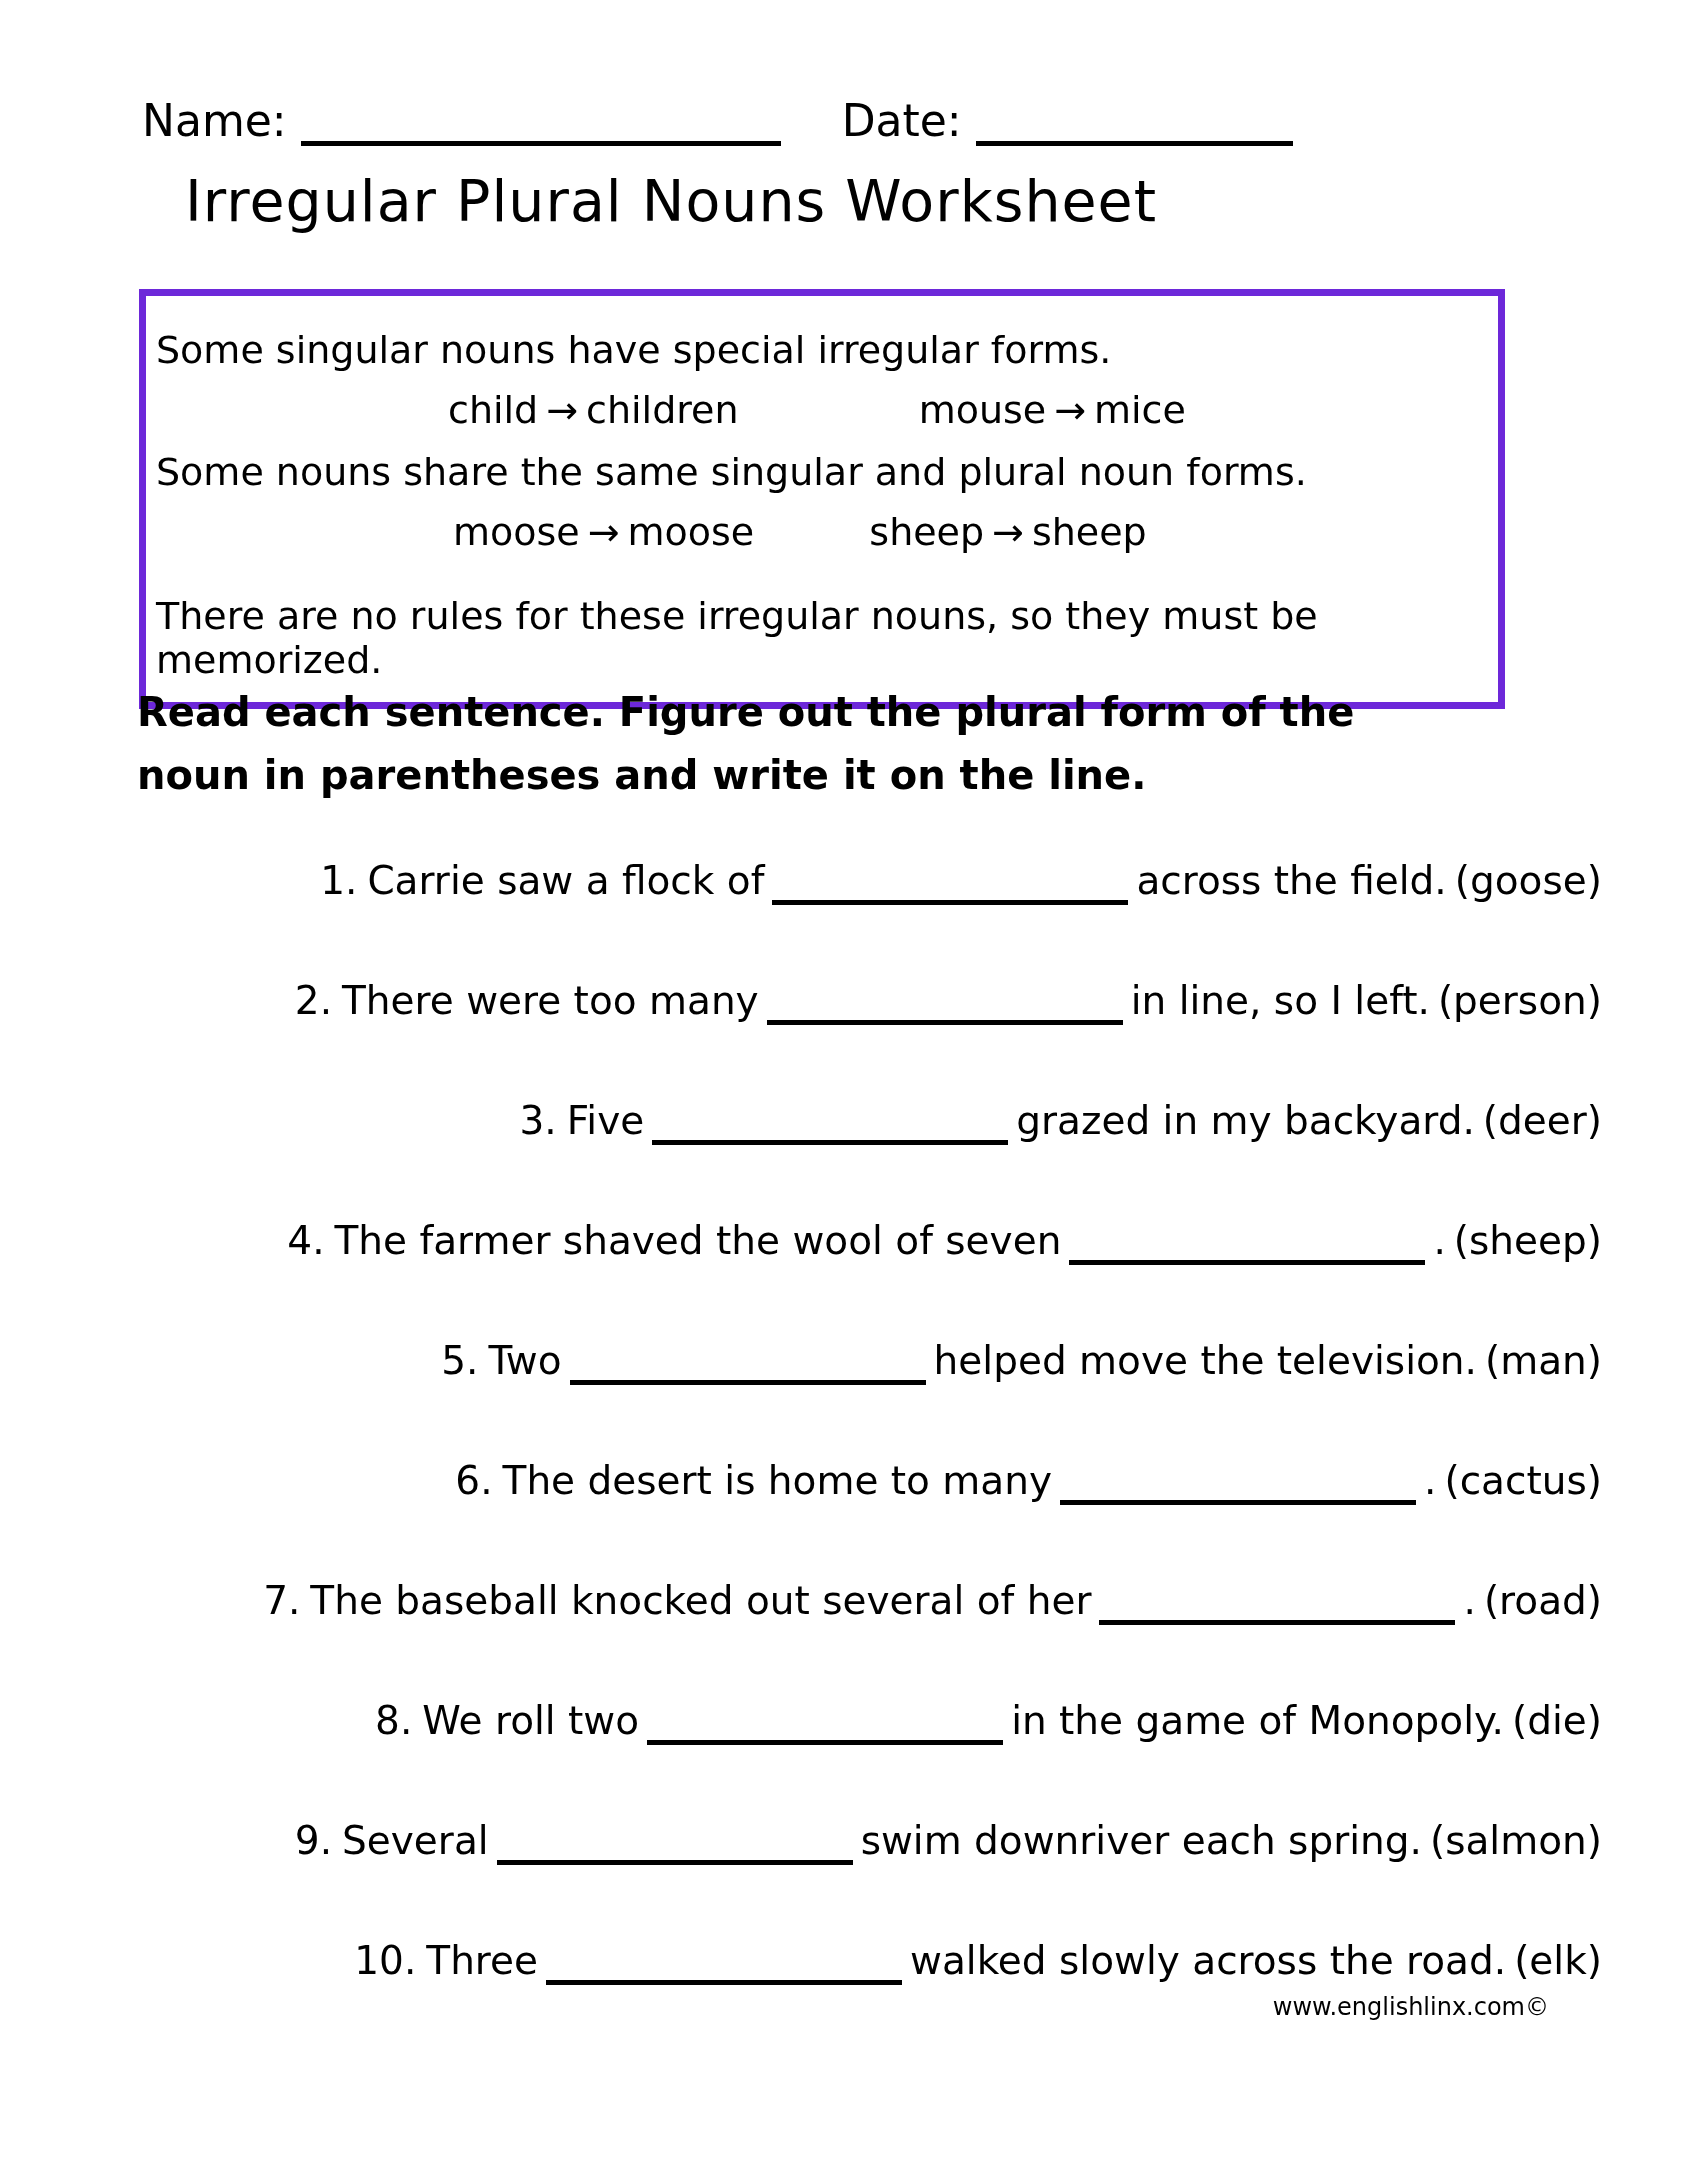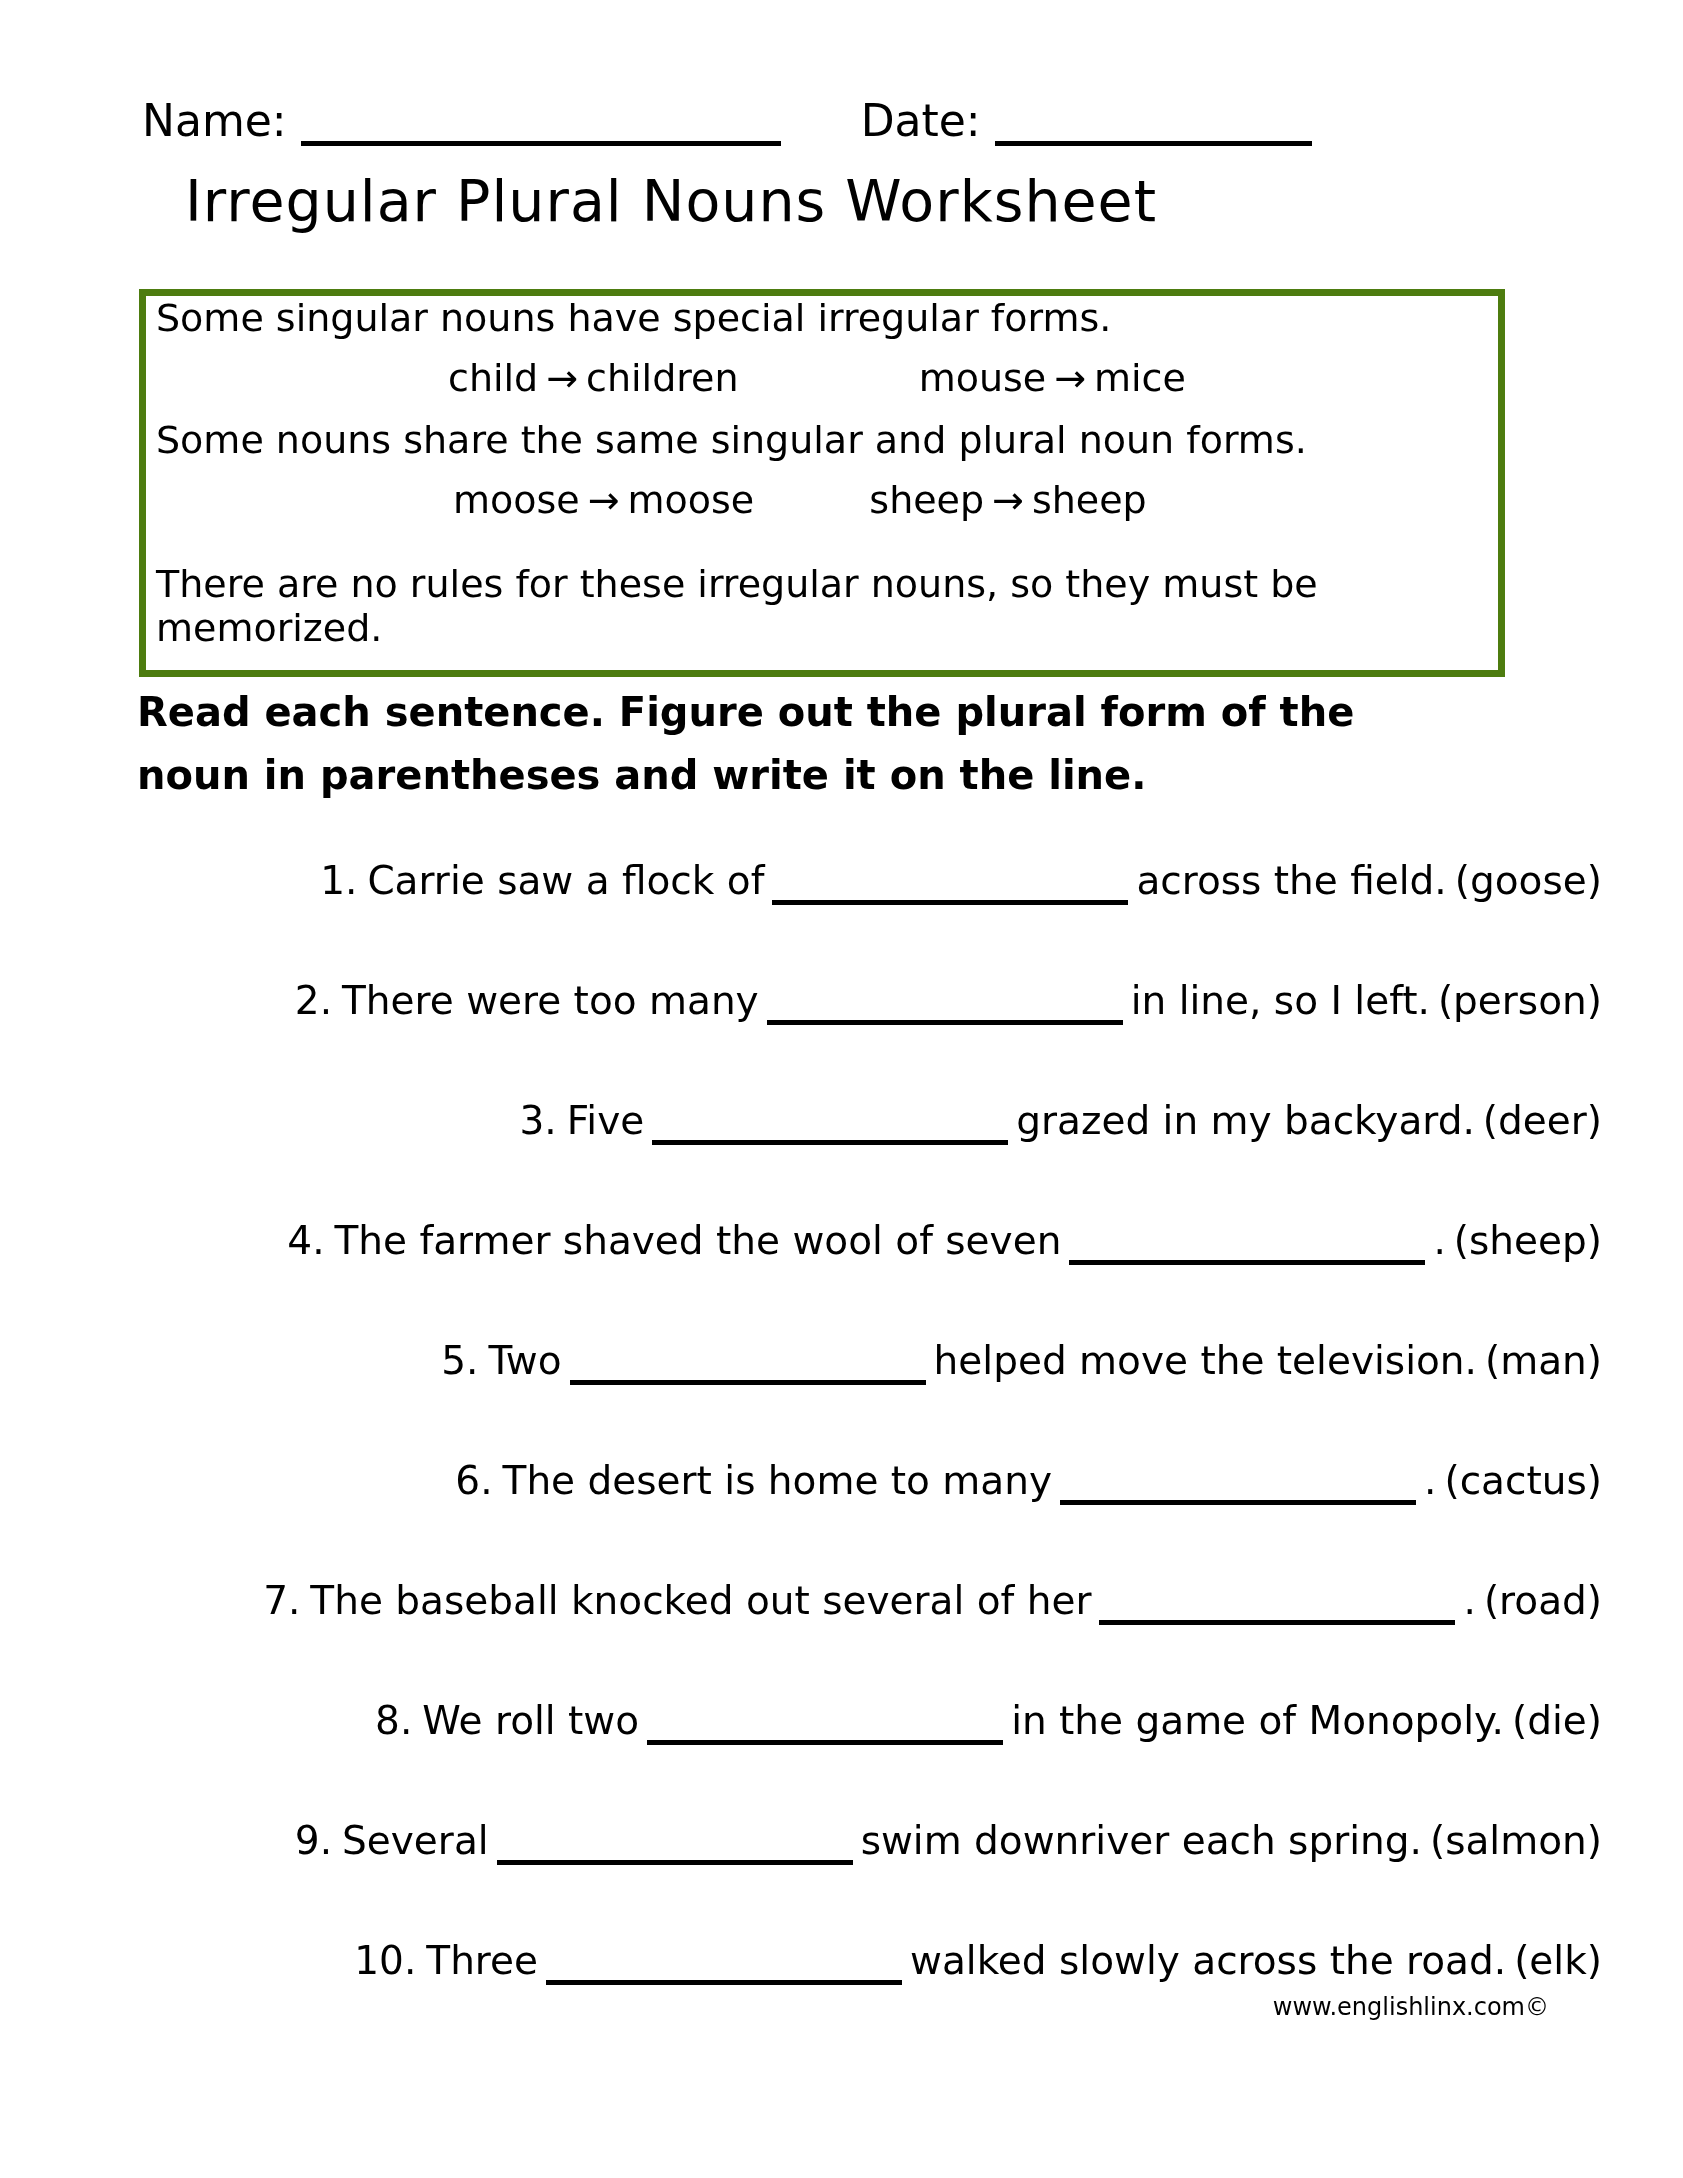--- a/index.html
+++ b/index.html
@@ -21,42 +21,42 @@
     font-size: 44px;
     white-space: nowrap;
   }
   .write-line {
     display: inline-block;
     border-bottom: 5px solid #000;
     height: 30px;
     vertical-align: -10px;
   }
   .name-line { width: 480px; margin-left: 14px; }
-  .date-label { margin-left: 80px; }
+  .date-label { margin-left: 61px; }
   .date-line { width: 317px; margin-left: 14px; }
 
   
   .title {
     position: absolute;
     top: 168px;
     left: 0;
     width: 1342px;
     text-align: center;
     font-size: 57px;
     letter-spacing: 1px;
   }
 
   
   .rules-box {
     position: absolute;
     top: 289px;
     left: 139px;
     width: 1366px;
-    border: 7px solid #4d7c0f;
-    padding: 0 10px 20px 10px;
+    border: 7px solid #6d28d9;
+    padding: 32px 10px 20px 10px;
     font-size: 38px;
     line-height: 44px;
   }
   .examples-row { margin-top: 16px; white-space: nowrap; }
   .examples-row .pair-1 { margin-left: 292px; }
   .row-1 .pair-2 { margin-left: 168px; }
   .row-2 .pair-1 { margin-left: 297px; }
   .row-2 .pair-2 { margin-left: 103px; text-align: center; }
   .rule-2 { margin-top: 18px; }
   .note { margin-top: 40px; }

